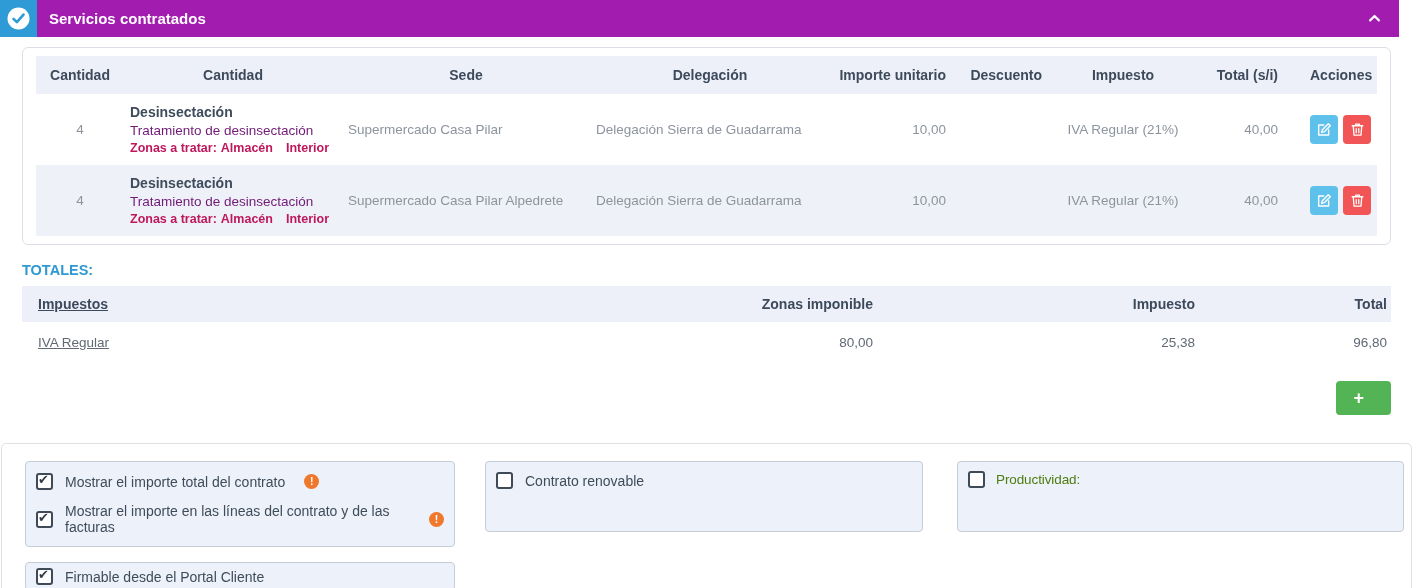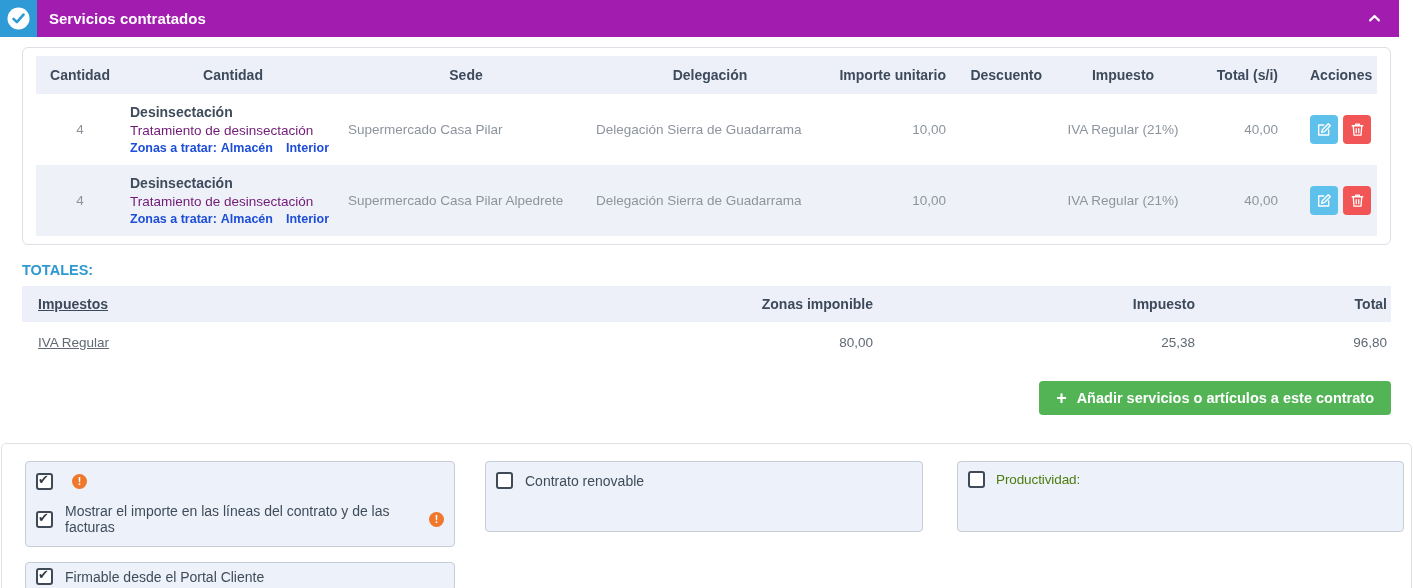--- a/index.html
+++ b/index.html
@@ -26,21 +26,21 @@
   }
   table.services td { font-size:13.5px; color:#8d949e; padding:10px 6px; vertical-align:middle; }
   table.services tbody tr:nth-child(even) { background:#eef1f8; }
   .al-r { text-align:right !important; }
   .al-c { text-align:center !important; }
   .pad-tot { padding-right:30px !important; }
   .col-acc { padding:6px 2px !important; text-align:left !important;margin-top:13px; }
   td.c-cant { text-align:center; padding-right:26px; }
   .sv-name { color:#3f4c5c; font-weight:bold; font-size:14px; margin-bottom:3px; }
   .sv-desc { color:#701a75; font-size:13.5px; margin-bottom:3px; }
-  .sv-zonas { color:#1d4ed8; font-weight:bold; font-size:12.5px; }
+  .sv-zonas { color:#be185d; font-weight:bold; font-size:12.5px; }
   .zona { margin-left:4px; }
   .zona + .zona { margin-left:13px; }
   .btn-edit,.btn-del {
     width:28px; height:29px; border:none; border-radius:4px; cursor:pointer;
     display:inline-flex; align-items:center; justify-content:center; vertical-align:middle; padding:0;
   }
   .btn-edit { background:#5ec1ec; margin-right:5px; }
   .btn-del  { background:#f25555; }
 
   
@@ -219,29 +219,29 @@
         <td>80,00</td>
         <td>25,38</td>
         <td>96,80</td>
       </tr>
     </tbody>
 </table>
 
 <div class="add-row">
   <button class="add-btn">
     <span class="plus">+</span>
-    <span>Añadir servicios o artículos a este contrato</span>
   </button>
 </div>
 
 <div class="options-wrap">
   <div class="col1">
     <div class="opt-box box-show">
       <div class="opt-row">
         <span class="cb checked"></span>
+        <span>Mostrar el importe total del contrato</span>
         <span class="info">!</span>
       </div>
       <div class="opt-row">
         <span class="cb checked"></span>
         <span>Mostrar el importe en las líneas del contrato y de las facturas</span>
         <span class="info">!</span>
       </div>
     </div>
     <div class="opt-box box-firmable">
       <div class="opt-row">

